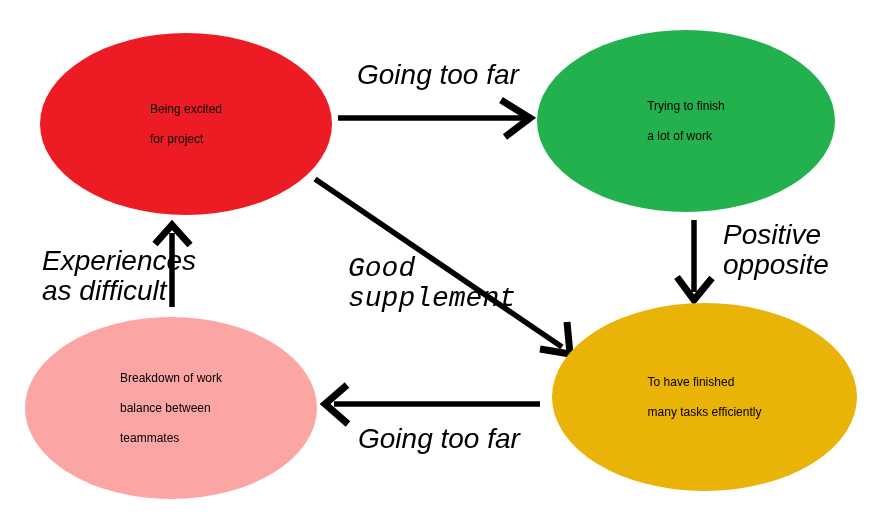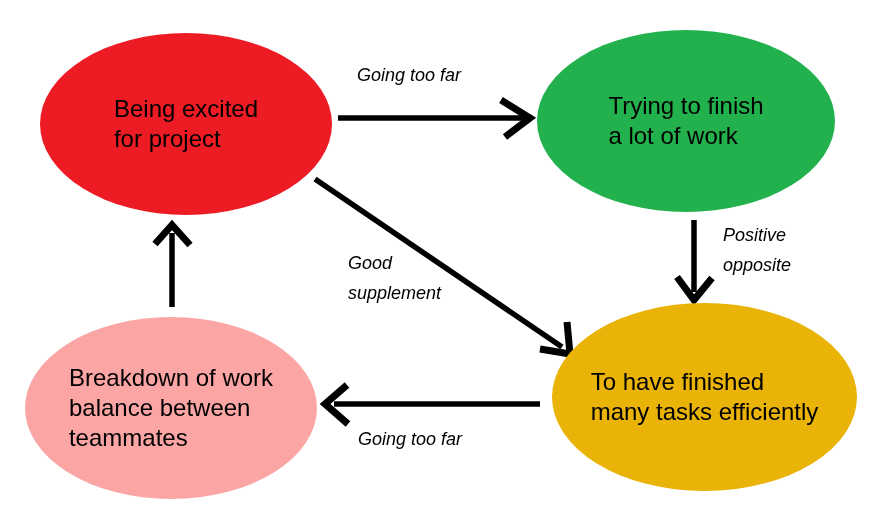--- a/index.html
+++ b/index.html
@@ -13,42 +13,42 @@
     color: #000;
   }
   .node {
     position: absolute;
     border-radius: 50%;
     display: flex;
     align-items: center;
     justify-content: center;
   }
   .node-label {
-    font-size: 24px;
+    font-size: 12px;
     line-height: 30px;
     white-space: pre-line;
     text-align: left;
     color: #000;
   }
   #node-excited   { left: 40px;  top: 33px;  width: 292px; height: 182px; }
   #node-trying    { left: 537px; top: 30px;  width: 298px; height: 182px; }
   #node-finished  { left: 552px; top: 303px; width: 305px; height: 188px; }
   #node-breakdown { left: 25px;  top: 317px; width: 292px; height: 182px; }
 
   .edge-label {
     position: absolute;
     font-style: italic;
-    font-size: 18px;
+    font-size: 28px;
     line-height: 30px;
     white-space: pre-line;
     color: #000;
   }
   #edge-label-0 { left: 357px; top: 60px; }
   #edge-label-1 { left: 723px; top: 220px; }
-  #edge-label-2 { left: 348px; top: 248px; }
+  #edge-label-2 { left: 348px; top: 254px; font-family: Liberation Mono, monospace; }
   #edge-label-3 { left: 358px; top: 424px; }
   #edge-label-4 { left: 42px;  top: 246px; }
 
   svg.arrows {
     position: absolute;
     left: 0; top: 0;
     width: 870px; height: 525px;
     pointer-events: none;
   }
   svg.arrows line     { stroke: #000; stroke-width: 5.5; fill: none; }
@@ -102,14 +102,16 @@
 balance between
 teammates</div>
   </div>
 
   <div class="edge-label" id="edge-label-0">Going too far</div>
   <div class="edge-label" id="edge-label-1">Positive
 opposite</div>
   <div class="edge-label" id="edge-label-2">Good
 supplement</div>
   <div class="edge-label" id="edge-label-3">Going too far</div>
+  <div class="edge-label" id="edge-label-4">Experiences
+as difficult</div>
 
 </div>
 
 </body></html>

